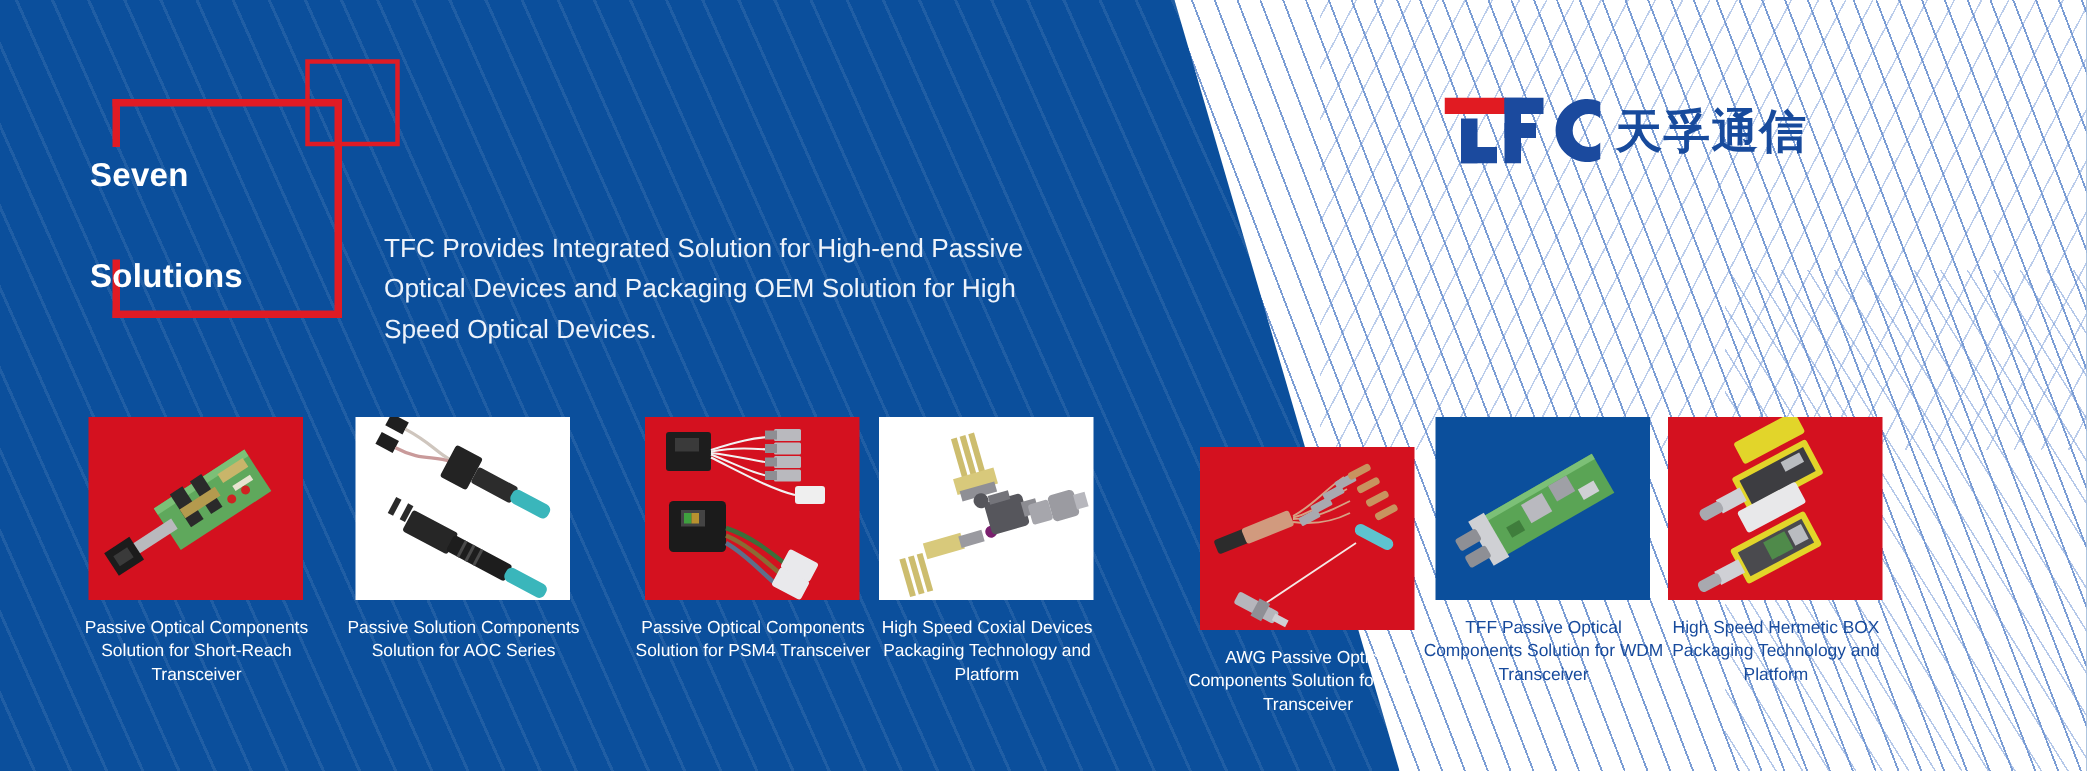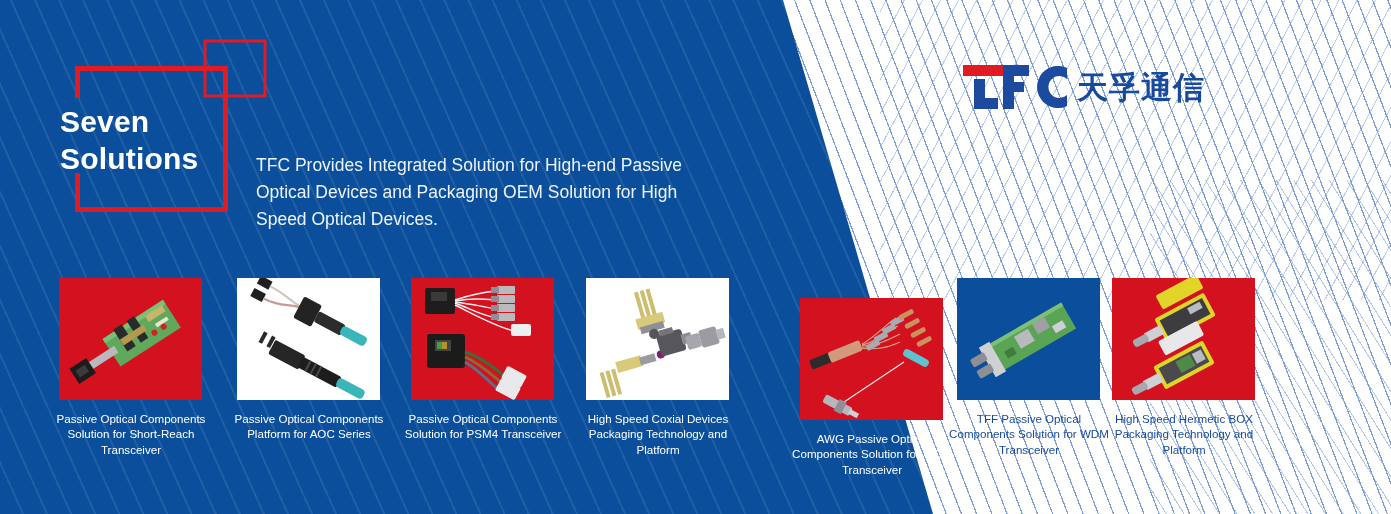--- a/index.html
+++ b/index.html
@@ -49,24 +49,24 @@
        rgba(255,255,255,0.00) 0px, rgba(255,255,255,0.00) 20px,
        rgba(255,255,255,0.085) 20px, rgba(255,255,255,0.085) 22px);
   }
 
   
   .frame-bracket{position:absolute;left:0;top:0;width:1391px;height:514px;pointer-events:none;}
 
   
   .headline{
     position:absolute;left:60px;top:104px;width:230px;
-    color:#ffffff;font-weight:bold;font-size:30px;line-height:1.22;
+    color:#ffffff;font-weight:bold;font-size:22px;line-height:1.22;
     letter-spacing:.2px;
   }
-  .headline .l2{display:block;}
+  .headline .l2{display:block;margin-top:40px;}
 
   
   .lede{
     position:absolute;left:256px;top:152px;width:452px;
     color:#eef3fa;font-size:17.5px;line-height:1.55;font-weight:400;
   }
 
   
   .logo{
     position:absolute;left:963px;top:63px;width:250px;height:48px;
@@ -192,24 +192,24 @@
             <rect x="25" y="78" width="4" height="12" fill="#2a2a2a"></rect>
             <rect x="30" y="80" width="34" height="16" rx="2" fill="#262626"></rect>
             <rect x="62" y="82" width="44" height="12" rx="2" fill="#1d1d1d"></rect>
             <rect x="70" y="82" width="2" height="12" fill="#4a4a4a"></rect>
             <rect x="76" y="82" width="2" height="12" fill="#4a4a4a"></rect>
             <rect x="82" y="82" width="2" height="12" fill="#4a4a4a"></rect>
             <rect x="104" y="83" width="30" height="10" rx="4" fill="#3ab6bb"></rect>
           </g>
         </svg>
       </div>
-      <div class="caption on-blue">Passive Optical Components Platform for AOC Series</div>
-    </div>
-
-    <div class="card" style="left:411px;">
+      <div class="caption on-blue">Passive Solution Components Solution for AOC Series</div>
+    </div>
+
+    <div class="card" style="left:430px;">
       <div class="thumb red">
         <svg class="art" viewBox="0 0 143 122">
           <rect x="14" y="10" width="30" height="26" rx="2" fill="#1d1d1d"></rect>
           <rect x="20" y="14" width="16" height="9" fill="#3a3a3a"></rect>
           <g stroke="#f2f2f2" stroke-width="1.4" fill="none">
             <path d="M44 22 C62 16 72 14 86 13"></path>
             <path d="M44 23 C62 20 72 21 86 22"></path>
             <path d="M44 24 C62 26 72 29 86 31"></path>
             <path d="M44 25 C62 32 72 38 86 40"></path>
             <path d="M44 27 C66 38 84 48 100 52"></path>

